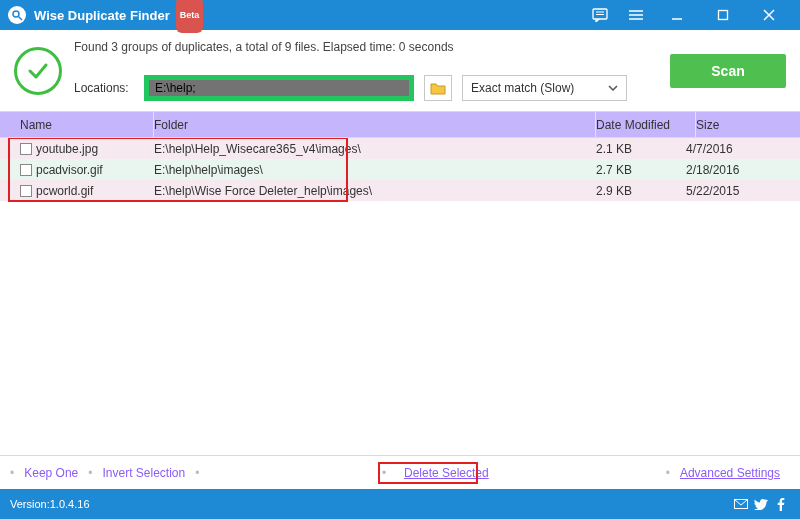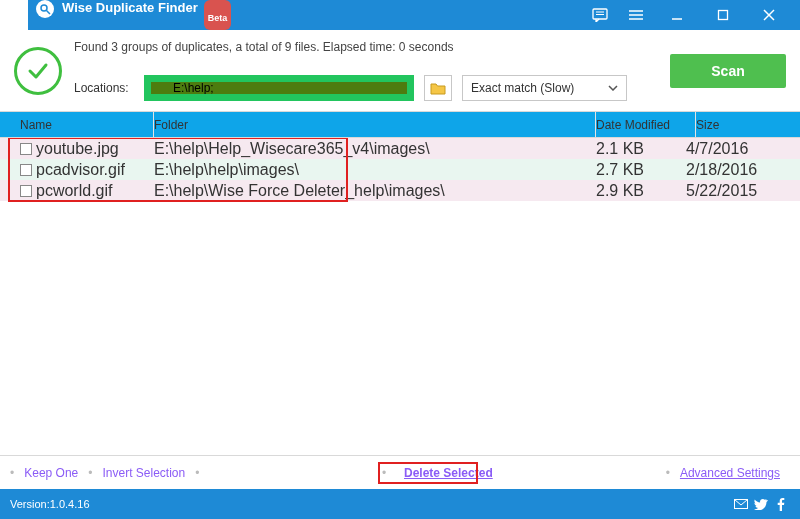--- a/index.html
+++ b/index.html
@@ -1,64 +1,64 @@
 <!DOCTYPE html>
 <html><head>
 <meta charset="utf-8">
 <style>
   * { box-sizing: border-box; }
   html, body { margin:0; padding:0; font-family: "Segoe UI", Arial, sans-serif; font-size:12px; color:#333; }
   .window { width:800px; height:519px; background:#fff; position:relative; display:flex; flex-direction:column; }
 
   
-  .titlebar { height:30px; background:#1e8ad6; display:flex; color:#fff; padding:0 8px;margin-left:28px; }
+  .titlebar { height:30px; background:#1e8ad6; display:flex; align-items:center; color:#fff; padding:0 8px; }
   .title-logo { width:18px; height:18px; background:#fff; border-radius:50%; display:flex; align-items:center; justify-content:center; margin-right:8px;}
   .title-logo svg { width:12px; height:12px; }
   .title-text { font-size:13px; font-weight:600; white-space:pre; }
   .beta-badge { background:#d9534f; color:#fff; font-size:9px; padding:13px 4px; border-radius:6px; margin-left:6px; font-weight:bold;}
   .title-spacer { flex:1; }
   .title-btn { width:46px; height:30px; display:flex; align-items:center; justify-content:center; cursor:pointer; }
   .title-btn.feedback { width:36px; }
   .title-btn.menu { width:36px; }
 
   
   .top-panel { padding:10px 14px 10px 14px; border-bottom:1px solid #d9d9d9; display:flex; align-items:center; gap:12px;}
   .status-circle { width:48px; height:48px; border:3px solid #3fbf3f; border-radius:50%; display:flex; align-items:center; justify-content:center; flex-shrink:0;}
   .status-mid { flex:1; display:flex; flex-direction:column; gap:21px;}
   .status-msg { font-size:12px; color:#444;}
   .loc-row { display:flex; align-items:center; gap:10px;}
   .loc-label { width:60px; font-size:12px;}
-  .loc-input { flex:0 0 270px; height:26px; border:7px solid #22c55e; padding:0 22px; font-size:12px; background:#4d7c0f;}
+  .loc-input { flex:0 0 270px; height:26px; border:5px solid #22c55e; padding:0 6px; font-size:12px; background:#737373;}
   .folder-btn { width:28px; height:26px; border:1px solid #c7c7c7; background:#fff; display:flex; align-items:center; justify-content:center; cursor:pointer;}
   .mode-select { width:165px; height:26px; border:1px solid #c7c7c7; background:#fff; display:flex; align-items:center; justify-content:space-between; padding:0 8px; cursor:pointer; font-size:12px;}
   .scan-btn { width:116px; height:34px; background:#4fbf4f; color:#fff; font-size:14px; font-weight:600; display:flex; align-items:center; justify-content:center; cursor:pointer; border-radius:2px;}
   .scan-wrap { display:flex; flex-direction:column; gap:4px; align-items:stretch;border-radius:13px;}
 
   
-  .table-head { height:26px; background:#0ea5e9; border-bottom:1px solid #d9d9d9; display:flex; align-items:center; font-size:12px; color:#333; padding:0 14px;}
+  .table-head { height:26px; background:#c4b5fd; border-bottom:1px solid #d9d9d9; display:flex; align-items:center; font-size:12px; color:#333; padding:0 14px;}
   .col-name { width:140px; padding-left:6px;}
   .col-folder { flex:1; }
   .col-size { width:90px; }
   .col-date { width:100px;}
   .th { border-right:1px solid #e3e3e3; height:100%; display:flex; align-items:center;}
   .th:last-child { border-right:none;}
 
   
   .rows { flex:1; overflow:auto; position:relative;}
-  .row { display:flex; align-items:center; padding:0 14px; height:21px; font-size:16px;}
+  .row { display:flex; align-items:center; padding:0 14px; height:21px; font-size:12px;}
   .row.alt0 { background:#f6e9f0;}
   .row.alt1 { background:#e9f6f0;}
   .row .col-name { display:flex; align-items:center; gap:4px;}
   .chk { width:12px; height:12px; border:1px solid #888; background:#fff; flex-shrink:0;}
   .highlight-box { position:absolute; border:2px solid #e02020; pointer-events:none; }
 
   
   .bottom-panel { height:34px; border-top:1px solid #d9d9d9; display:flex; align-items:center; padding:0 10px; position:relative;}
   .bp-link { color:#8b5cf6; font-size:12px; cursor:pointer; margin:0 10px; }
-  .bp-link.delete { text-decoration:underline;font-weight:bold; }
+  .bp-link.delete { text-decoration:underline; }
   .bp-sep { color:#bbb; margin:0 0px; }
   .bottom-spacer { flex:1;}
   .hl-delete { position:absolute; border:2px solid #e02020; pointer-events:none; left:378px; width:100px; height:22px; top:6px;}
 
   
   .statusbar { height:30px; background:#1e8ad6; color:#fff; display:flex; align-items:center; font-size:11px; padding:0 10px;}
   .statusbar .sb-spacer{ flex:1;}
   .sb-icon { width:18px; height:18px; display:flex; align-items:center;justify-content:center; cursor:pointer;}
   .sb-icon + .sb-icon { margin-left:2px;}
 

